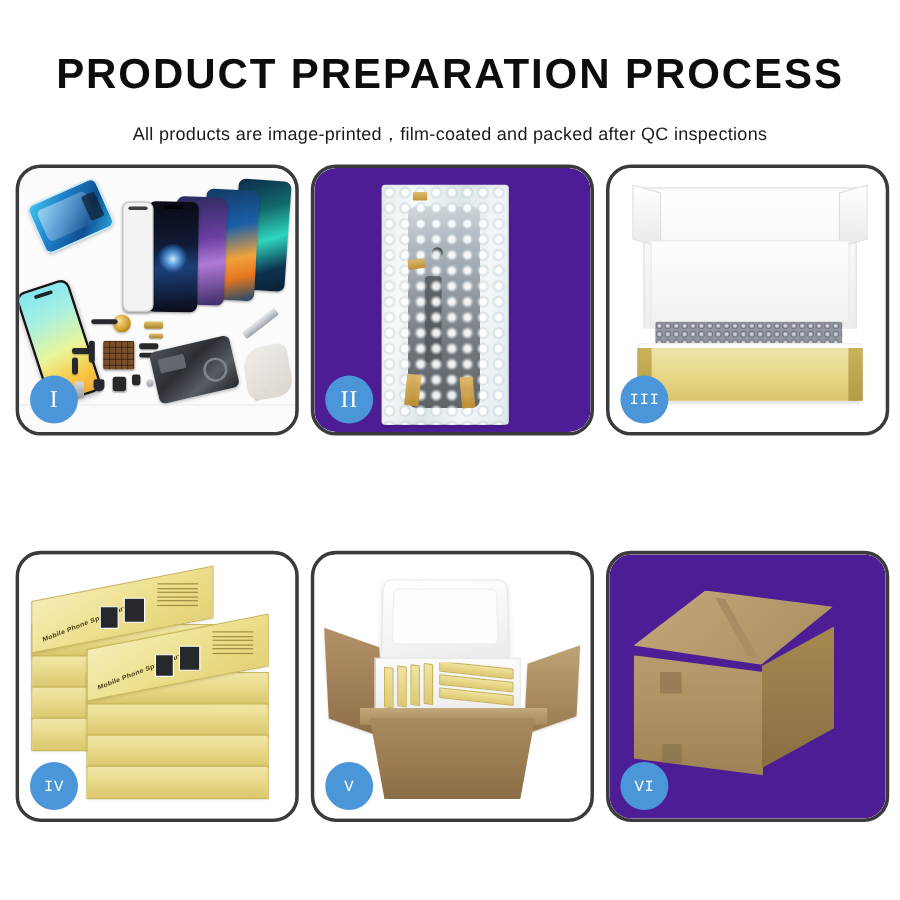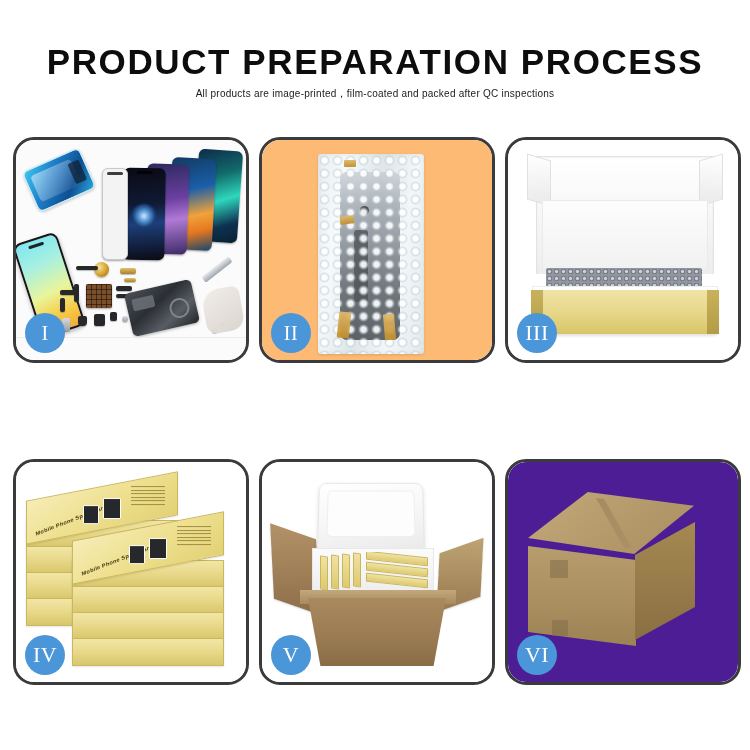--- a/index.html
+++ b/index.html
@@ -17,22 +17,22 @@
 
   
   #header { position: absolute; left: 0; top: 0; width: 750px; text-align: center; }
   #title {
     font-size: 35px; font-weight: bold; color: #0d0d0d;
     letter-spacing: 1.6px; line-height: 1;
     margin-top: 44px;
     font-family: "Liberation Sans", sans-serif;
   }
   #subtitle {
-    font-size: 10px; color: #1a1a1a; font-weight: normal;
-    letter-spacing: 0.25px; margin-top: 8px;
+    font-size: 15px; color: #1a1a1a; font-weight: normal;
+    letter-spacing: 0.25px; margin-top: 24px;
     font-family: "Liberation Sans", sans-serif;
   }
 
   
   #grid {
     position: absolute; left: 13px; top: 137px;
     width: 727px; height: 550px;
     display: grid;
     grid-template-columns: 236px 236px 236px;
     grid-template-rows: 226px 226px;
@@ -51,21 +51,21 @@
     position: absolute; left: 9px; bottom: 7px;
     width: 40px; height: 40px; border-radius: 50%;
     background: #4b96d8;
     color: #ffffff;
     font-family: "Liberation Serif", serif;
     font-size: 20px; font-weight: normal;
     display: flex; align-items: center; justify-content: center;
     letter-spacing: 0.5px;
     z-index: 40;
   }
-  .badge.sm { font-size: 22px; }
+  .badge.sm { font-size: 13px; font-family: Liberation Mono, monospace; }
 
   
   .p1bg { position:absolute; inset:0; background:#fbfbfb; }
   .p1bg:after{content:"";position:absolute;left:0;right:0;bottom:22px;height:1px;background:#ececec;}
   .phonefan { position: absolute; left: 74px; top: 8px; width: 152px; height: 108px; }
   .ph {
     position: absolute; border-radius: 6px;
     box-shadow: 0 1px 2px rgba(0,0,0,.35);
   }
   .ph5 { width: 44px; height: 92px; left: 106px; top: 2px; transform: rotate(4deg);
@@ -145,21 +145,21 @@
   }
   .hand {
     position:absolute; left:188px; top:148px; width:38px; height:44px;
     background: linear-gradient(150deg,#f0ece8,#d9d3cc);
     border-radius: 18px 8px 14px 10px;
     transform: rotate(-10deg);
     opacity:.95;
   }
 
   
-  .p2bg { position:absolute; inset:0; background:#fdba74; }
+  .p2bg { position:absolute; inset:0; background:#4c1d95; }
   .bag {
     position:absolute; left:56px; top:14px; width:106px; height:200px;
     background: linear-gradient(100deg,#e8eef0 0%,#f6fafb 22%,#dde6e9 48%,#f3f7f9 72%,#e2eaed 100%);
     border-radius: 3px;
     box-shadow: 0 0 6px rgba(0,0,0,.08) inset, 0 1px 3px rgba(0,0,0,.12);
   }
   .bubbles {
     position:absolute; inset:0;
     background-image: radial-gradient(circle at 50% 50%, rgba(255,255,255,.95) 26%, rgba(190,205,212,.55) 46%, rgba(255,255,255,0) 60%);
     background-size: 13px 13px;

